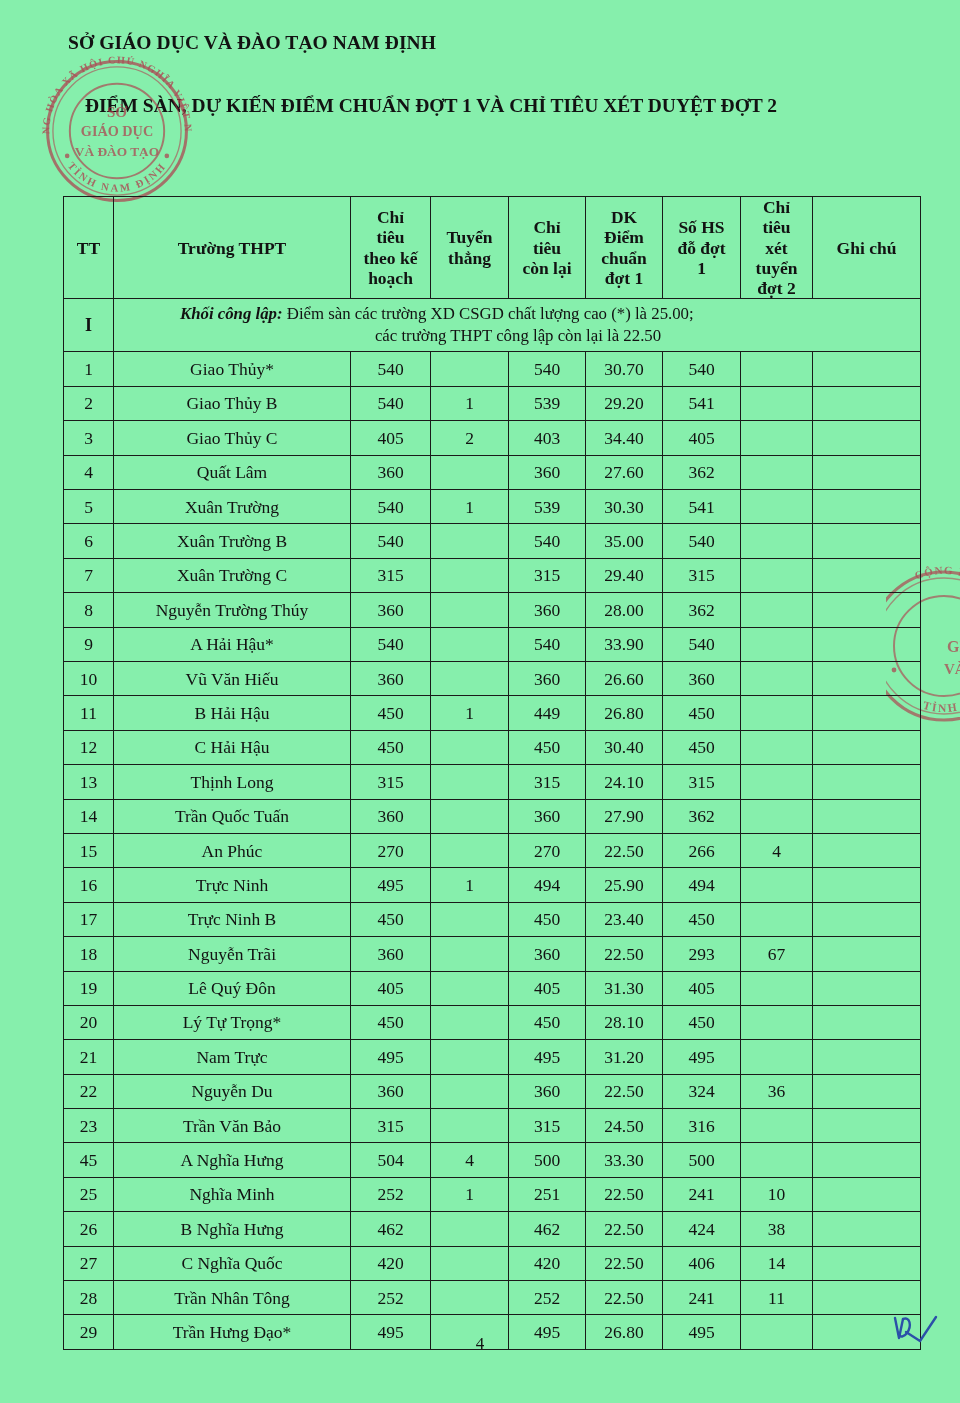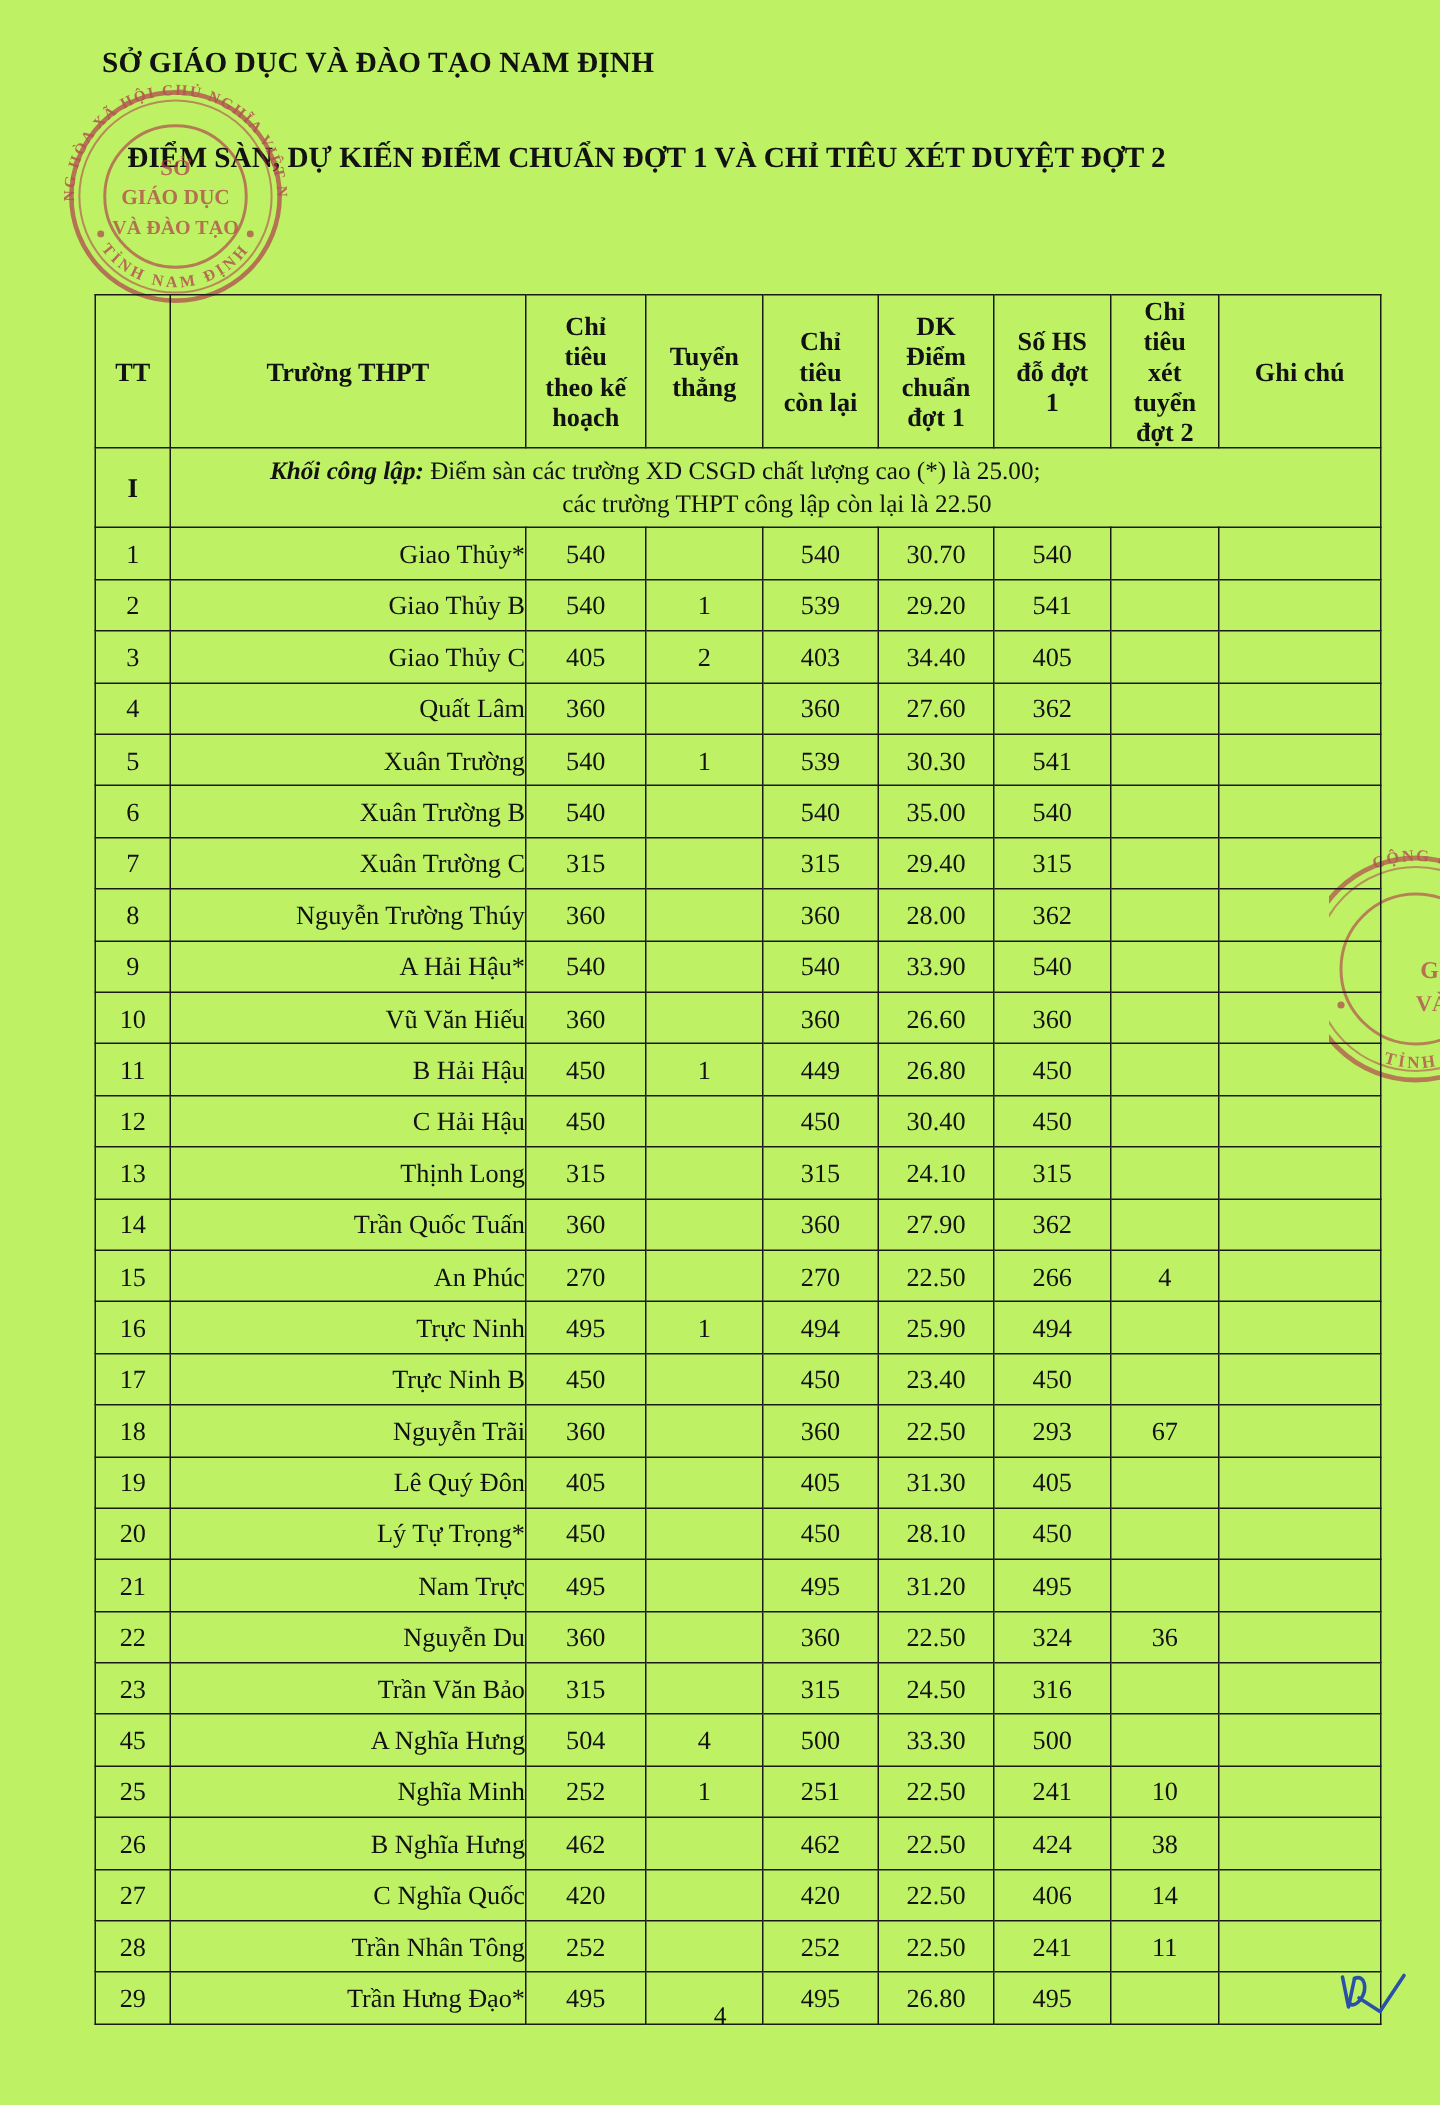--- a/index.html
+++ b/index.html
@@ -15,21 +15,21 @@
     overflow: hidden;
     font-family: "Liberation Serif", "DejaVu Serif", serif;
     color: #121212;
     -webkit-font-smoothing: antialiased;
   }
 
   
   .page {
     position: absolute;
     inset: 0;
-    background: #bef264;
+    background: #86efac;
   }
 
   
   .doc-header {
     position: absolute;
     left: 0;
     top: 0;
     width: 960px;
   }
   .org-line {
@@ -137,21 +137,21 @@
   tr.section-row td.sec-text .l1 { display: block; text-align: left; padding-left: 56px;}
   tr.section-row td.sec-text .l2 { display: block; text-align: center; }
 
   
   tr.data-row td { height: 33.4px; }
   td.cell-tt {
     text-align: center;
     font-size: 17.5px;
   }
   td.cell-name {
-    text-align: right;
+    text-align: center;
     padding-left: 9px;
     font-size: 18px;
     white-space: nowrap;
   }
   td.cell-num {
     text-align: center;
     font-size: 17.5px;
   }
   td.cell-note { }
 

